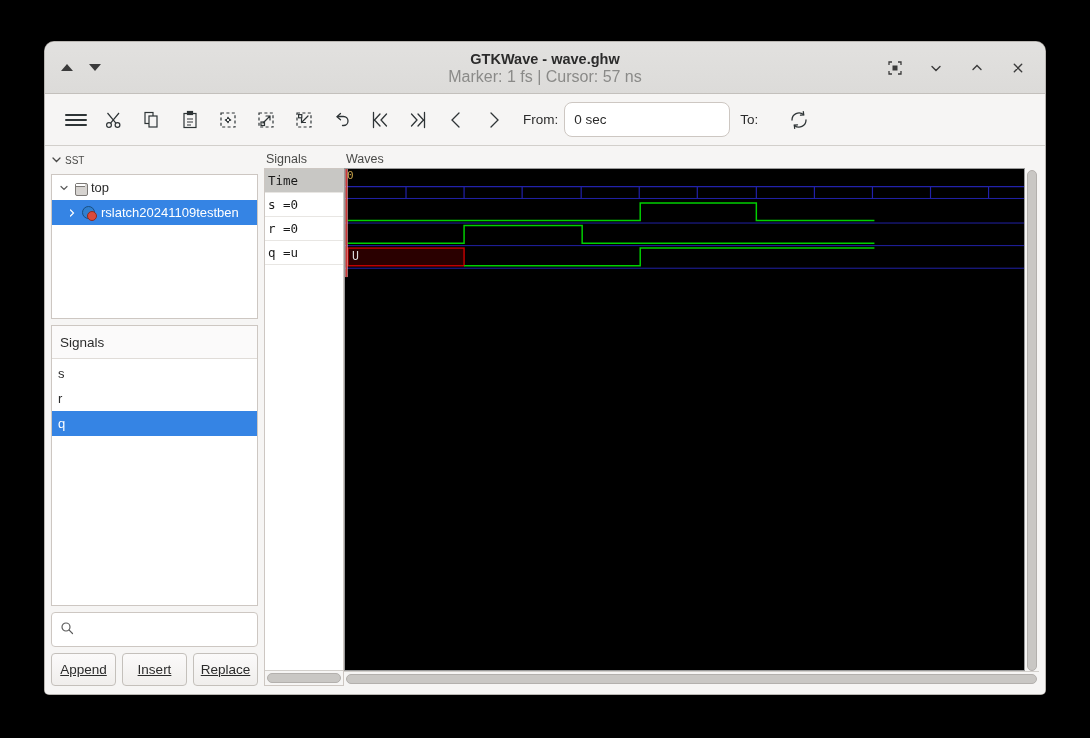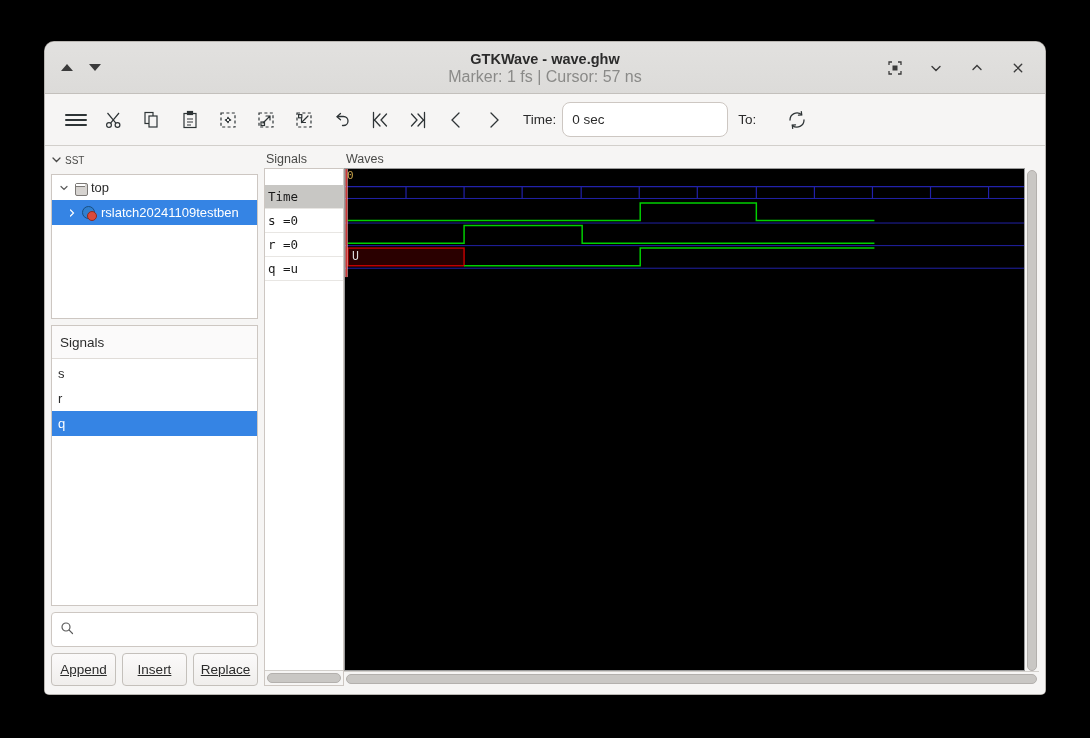--- a/index.html
+++ b/index.html
@@ -134,21 +134,21 @@
   }
 
   
   .midcol {
     width: 80px; flex:0 0 80px;
     padding: 6px 0 8px 0;
     display:flex; flex-direction:column;
   }
   .mid-frame-label { font-size:12.5px; color:#4a4a48; height:16px; padding-left:2px; }
   .mid-inner { flex:1; display:flex; flex-direction:column; border:1px solid #cdc7c2; background:#ffffff; min-height:0; }
-  .mid-names { flex:1; min-height:0; overflow:hidden;margin-top:16px; }
+  .mid-names { flex:1; min-height:0; overflow:hidden; }
   .mname {
     height:23px; font-family:"DejaVu Sans Mono","Liberation Mono",monospace;
     font-size:12.5px; color:#1a1a1a; display:flex; align-items:center;
     padding-left:3px; border-bottom:1px solid #e8e6e3; background:#ffffff;
   }
   .mname.time { background:#c8c7c4; }
   .hscroll {
     height:14px; flex:0 0 14px; background:#f6f5f4; border-top:1px solid #d2cfcb;
     display:flex; align-items:center; padding:0 2px;
   }
@@ -278,21 +278,21 @@
       <div class="tbtn">
         <svg width="22" height="22" viewBox="0 0 22 22" fill="none" stroke="#2e3436" stroke-width="1.3" stroke-linecap="round">
           <path d="M14 4l-7 7 7 7"></path>
         </svg>
       </div>
       <div class="tbtn">
         <svg width="22" height="22" viewBox="0 0 22 22" fill="none" stroke="#2e3436" stroke-width="1.3" stroke-linecap="round">
           <path d="M8 4l7 7-7 7"></path>
         </svg>
       </div>
-      <div class="tb-label">Time:</div>
+      <div class="tb-label">From:</div>
       <div class="tfield from">
         <span>0 sec</span>
       </div>
       <div class="tb-label">To:</div>
       <div class="tbtn" style="margin-left:16px">
         <svg width="24" height="24" viewBox="0 0 24 24" fill="none" stroke="#2e3436" stroke-width="1.3" stroke-linecap="round">
           <path d="M19 12a7 7 0 0 1-11.5 5.4"></path>
           <path d="M5 12a7 7 0 0 1 11.5-5.4"></path>
           <path d="M16.3 3.6l.4 3.2-3.2.3"></path>
           <path d="M7.7 20.4l-.4-3.2 3.2-.3"></path>

